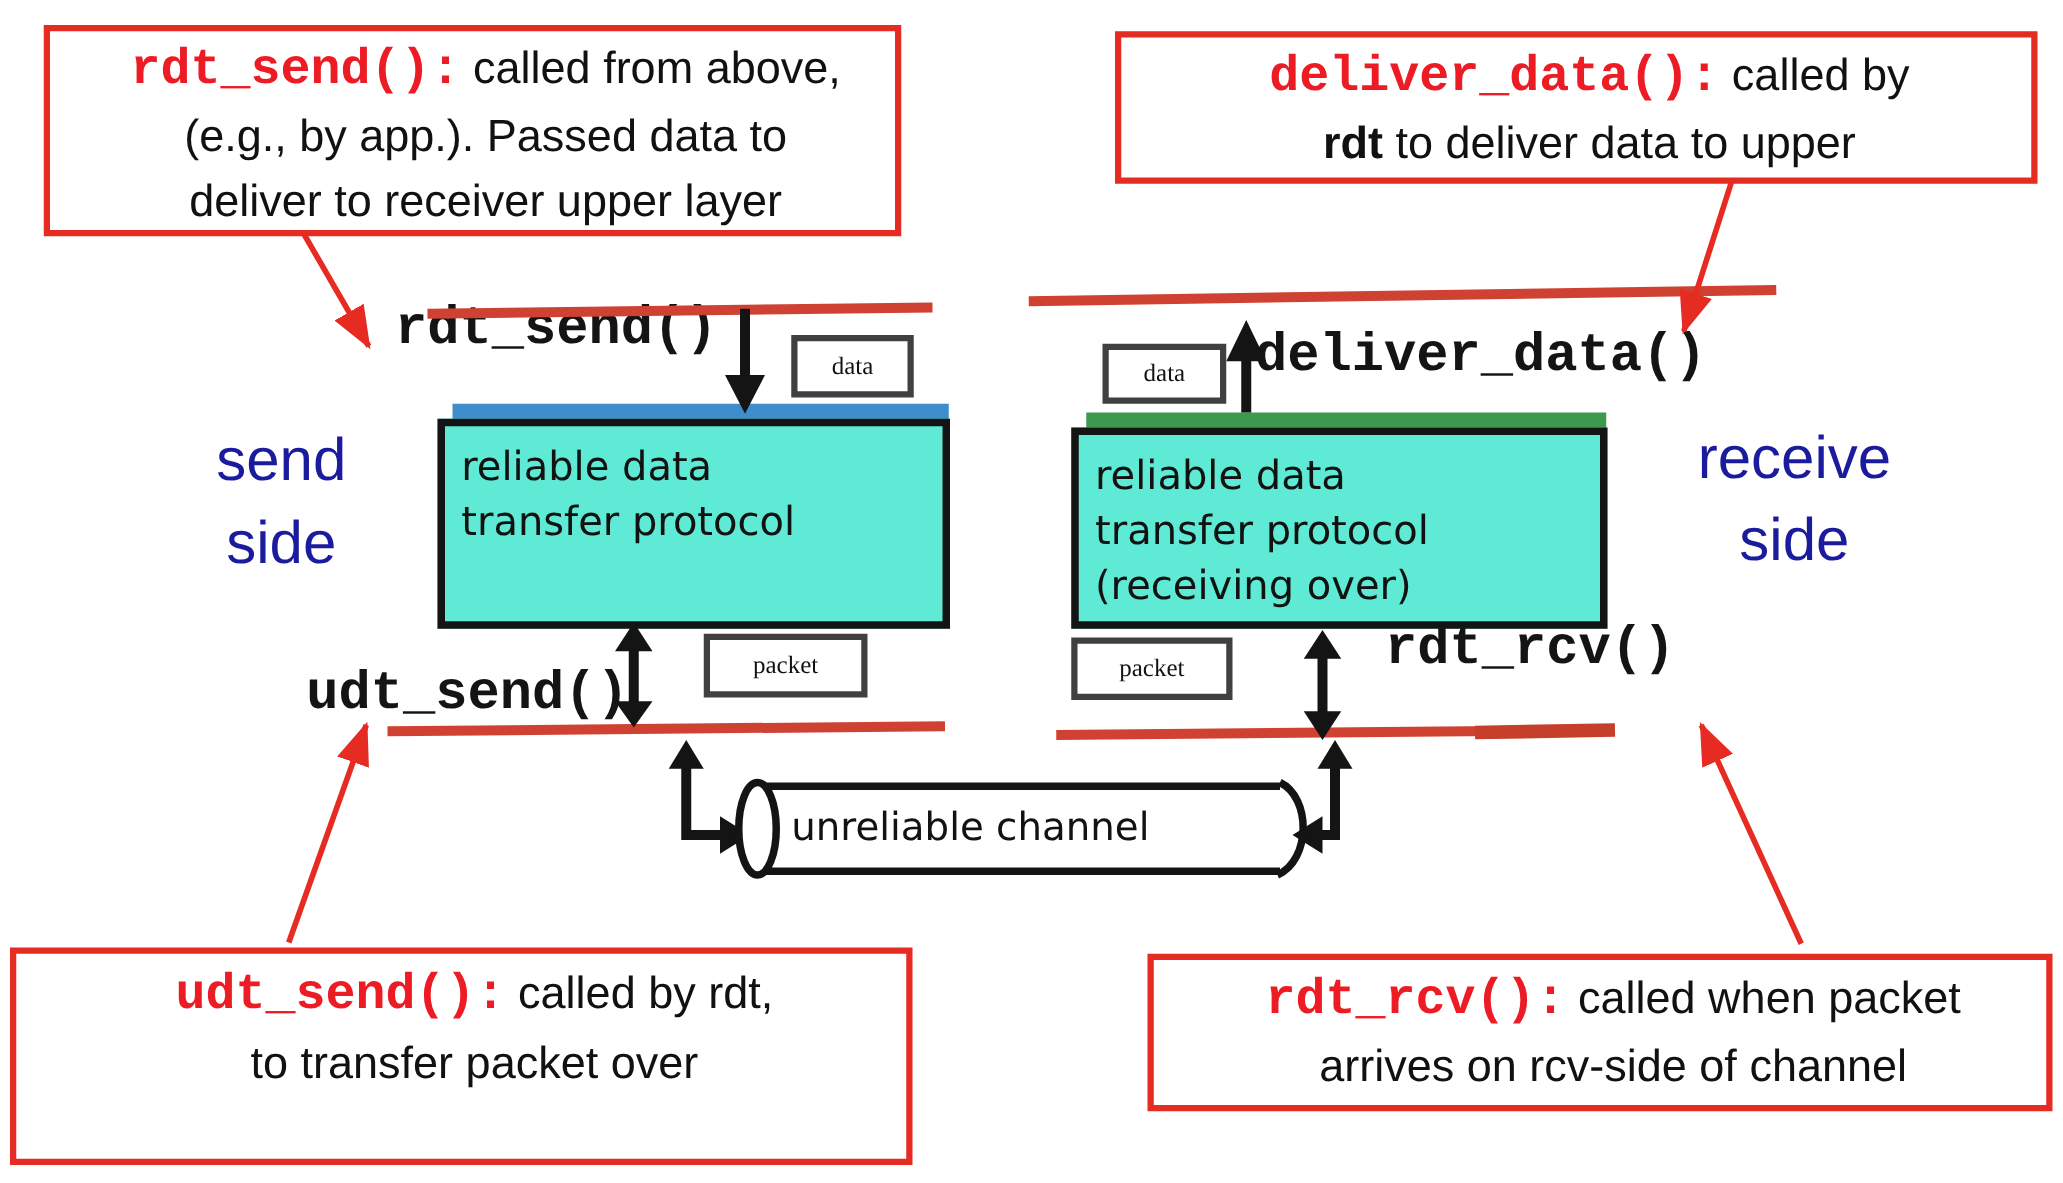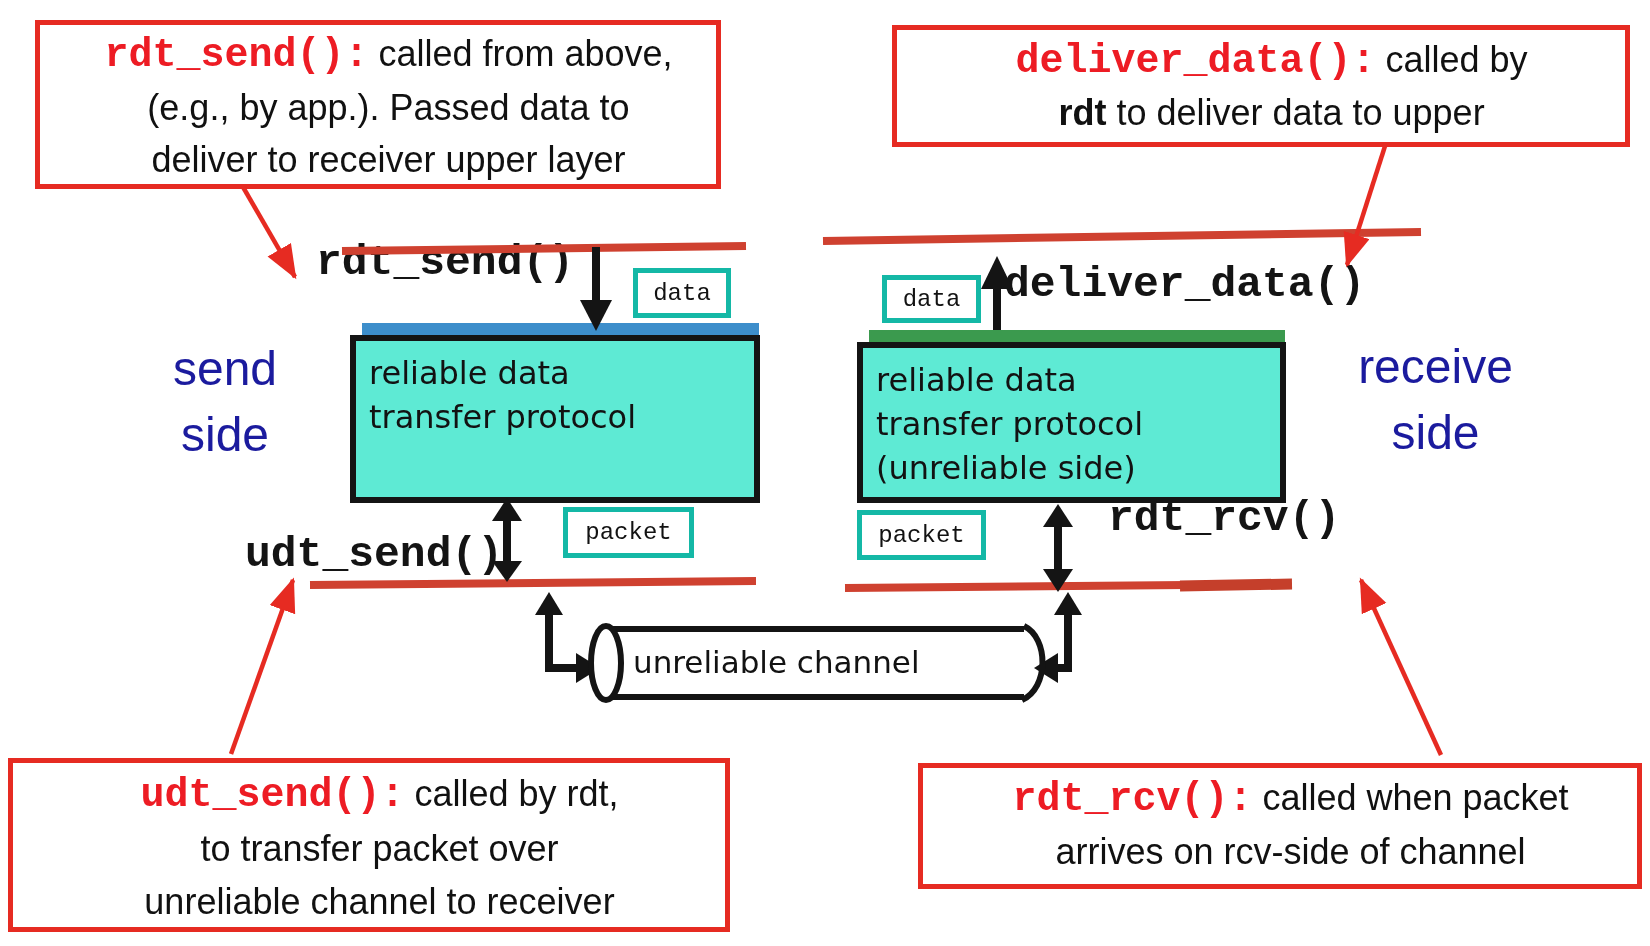--- a/index.html
+++ b/index.html
@@ -21,23 +21,23 @@
   .shadow{position:absolute;z-index:1;}
   .proto{position:absolute;background:#5eead4;border:6px solid #141414;z-index:2;
          font-family:"DejaVu Sans",sans-serif;font-size:32px;line-height:44px;
          padding:10px 0 0 13px;letter-spacing:0px;}
   .sh-blue{left:362px;top:323px;width:397px;height:162px;background:#3d8ecb;}
   .bx-send{left:350px;top:335px;width:385px;height:146px;}
   .sh-green{left:869px;top:330px;width:416px;height:155px;background:#3b9a4e;}
   .bx-recv{left:857px;top:342px;width:404px;height:139px;}
 
   
-  .chip{position:absolute;background:#fff;border:5px solid #14b8a6;display:flex;
-        align-items:center;justify-content:center;font-family:Liberation Mono, monospace;
-        font-size:24px;z-index:3;}
+  .chip{position:absolute;background:#fff;border:5px solid #404040;display:flex;
+        align-items:center;justify-content:center;font-family:Liberation Serif, serif;
+        font-size:20px;z-index:3;}
   .chip-data-l{left:633px;top:268px;width:88px;height:40px;}
   .chip-data-r{left:882px;top:275px;width:89px;height:38px;}
   .chip-pkt-l{left:563px;top:507px;width:121px;height:41px;}
   .chip-pkt-r{left:857px;top:510px;width:119px;height:40px;}
 
   
   .fn{position:absolute;font-family:"Liberation Mono","DejaVu Sans Mono",monospace;
       font-weight:bold;font-size:43px;color:#141414;white-space:nowrap;z-index:3;}
   .fn-rdt-send{left:296px;top:238px;margin-left:20px;}
   .fn-deliver{left:1004px;top:260px;}
@@ -68,39 +68,38 @@
   </div>
 
   <div class="callout c-tr">
     <div class="ln"><span class="code-red">deliver_data():</span><span> called by</span></div>
     <div class="ln"><b>rdt</b><span> to deliver data to upper</span></div>
   </div>
 
   <div class="callout c-bl">
     <div class="ln"><span class="code-red">udt_send():</span><span> called by rdt,</span></div>
     <div class="ln">to transfer packet over</div>
-    <div class="ln">unreliable channel to receiver</div>
   </div>
 
   <div class="callout c-br">
     <div class="ln"><span class="code-red">rdt_rcv():</span><span> called when packet</span></div>
     <div class="ln">arrives on rcv-side of channel</div>
   </div>
 
   <div class="shadow sh-blue"></div>
   <div class="proto bx-send">
     <div>reliable data</div>
     <div>transfer protocol</div>
   </div>
 
   <div class="shadow sh-green"></div>
   <div class="proto bx-recv">
     <div>reliable data</div>
     <div>transfer protocol</div>
-    <div>(unreliable side)</div>
+    <div>(receiving over)</div>
   </div>
 
   <div class="chip chip-data-l">
       <span>data</span>
     </div>
   <div class="chip chip-data-r">
       <span>data</span>
     </div>
   <div class="chip chip-pkt-l">
       <span>packet</span>

